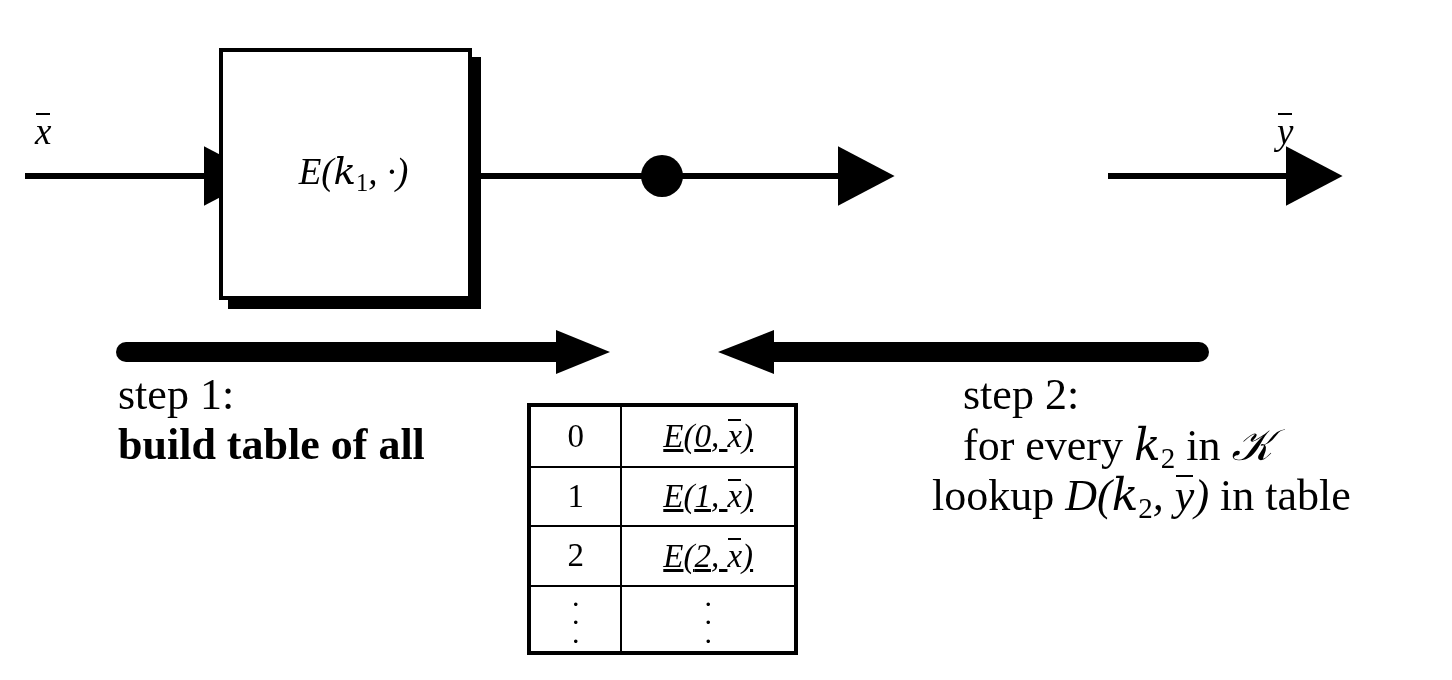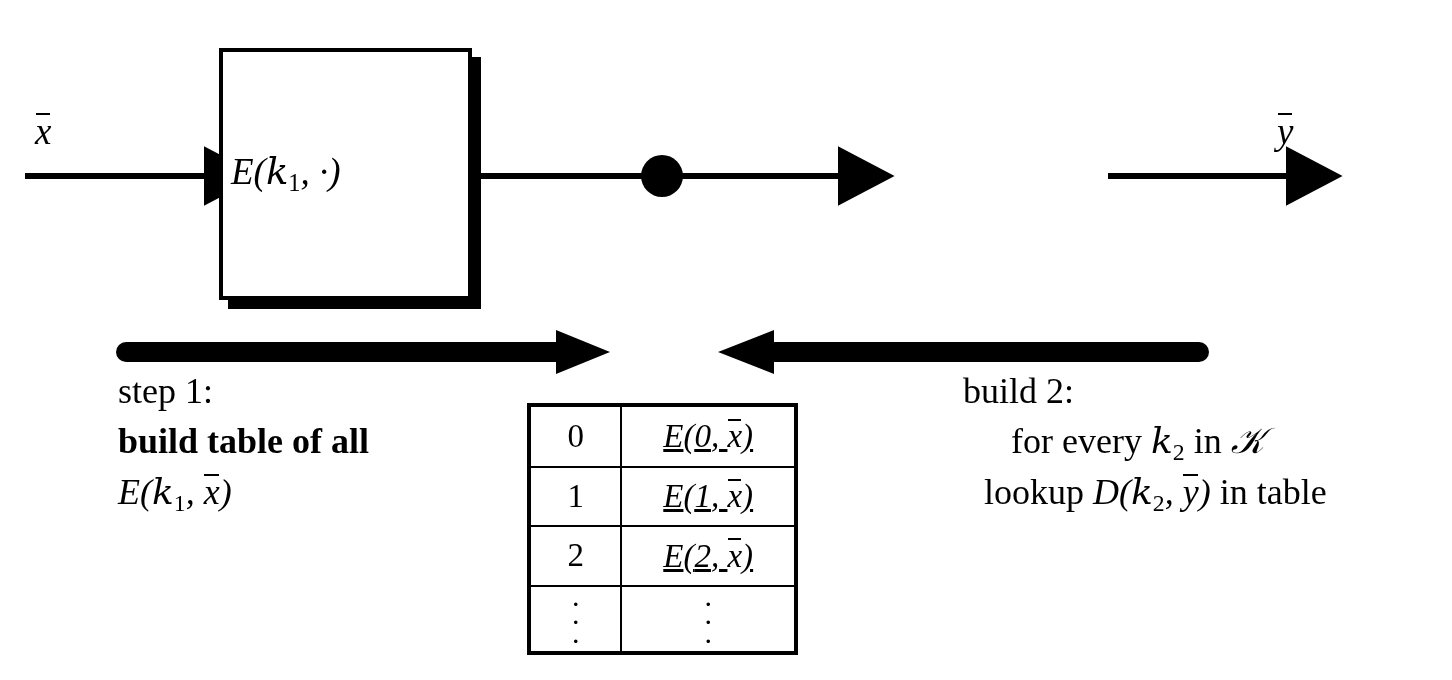--- a/index.html
+++ b/index.html
@@ -27,41 +27,42 @@
   
   .cipher-box {
     position: absolute;
     background: #ffffff;
     border: 4px solid #000000;
     box-shadow: 9px 9px 0 0 #000000;
     box-sizing: border-box;
   }
   .cipher-box .box-label {
     position: absolute;
-    left: 8px;
+    left: 16px;
     right: 0;
     top: 50%;
     transform: translateY(-50%);
+    text-align: center;
     font-style: italic;
     font-size: 37px;
     line-height: 1;
     white-space: nowrap;
   }
 
   
   .math-label {
     position: absolute;
     font-style: italic;
     font-size: 37px;
     line-height: 1;
     white-space: nowrap;
   }
   .text-label {
     position: absolute;
-    font-size: 36px;
+    font-size: 44px;
     line-height: 1;
     white-space: nowrap;
   }
   .text-label .mathic {
     font-style: italic;
   }
 
   
   .lookup-table {
     position: absolute;
@@ -184,31 +185,28 @@
     <div class="box-label">
       <span>E</span><span>(</span><span class="kappa">k</span><span class="sub">1</span><span>,&nbsp;</span><span>·</span><span>)</span>
     </div>
   </div>
 
 
   <div class="text-label" style="left:118px; top:373px;">step 1:</div>
 
   <div class="text-label" style="left:118px; top:423px;font-weight:bold;">build table of all</div>
 
-  <div class="text-label" style="left:118px; top:473px;">
-    <span class="mathic">E</span><span class="mathic">(</span><span class="kappa">k</span><span class="sub">1</span><span class="mathic">,&nbsp;</span><span class="mathic ovl">x</span><span class="mathic">)</span>
-  </div>
-
-  <div class="text-label" style="left:963px; top:373px;">build 2:</div>
-
-  <div class="text-label" style="left:963px; top:423px;margin-left:48px;">
+
+  <div class="text-label" style="left:963px; top:373px;">step 2:</div>
+
+  <div class="text-label" style="left:963px; top:423px;">
     <span>for every </span><span class="kappa">k</span><span class="sub">2</span><span> in </span><span class="calK">𝒦</span>
   </div>
 
-  <div class="text-label" style="left:984px; top:473px;">
+  <div class="text-label" style="left:932px; top:473px;">
     <span>lookup </span><span class="mathic">D</span><span class="mathic">(</span><span class="kappa">k</span><span class="sub">2</span><span class="mathic">,&nbsp;</span><span class="mathic ovl">y</span><span class="mathic">)</span><span> in table</span>
   </div>
 
   <div class="lookup-table">
     <table>
       <tbody>
         <tr>
           <td class="key-col">0</td>
           <td>
             <span>E</span><span>(</span><span>0</span><span>,&nbsp;</span><span class="ovl">x</span><span>)</span>

